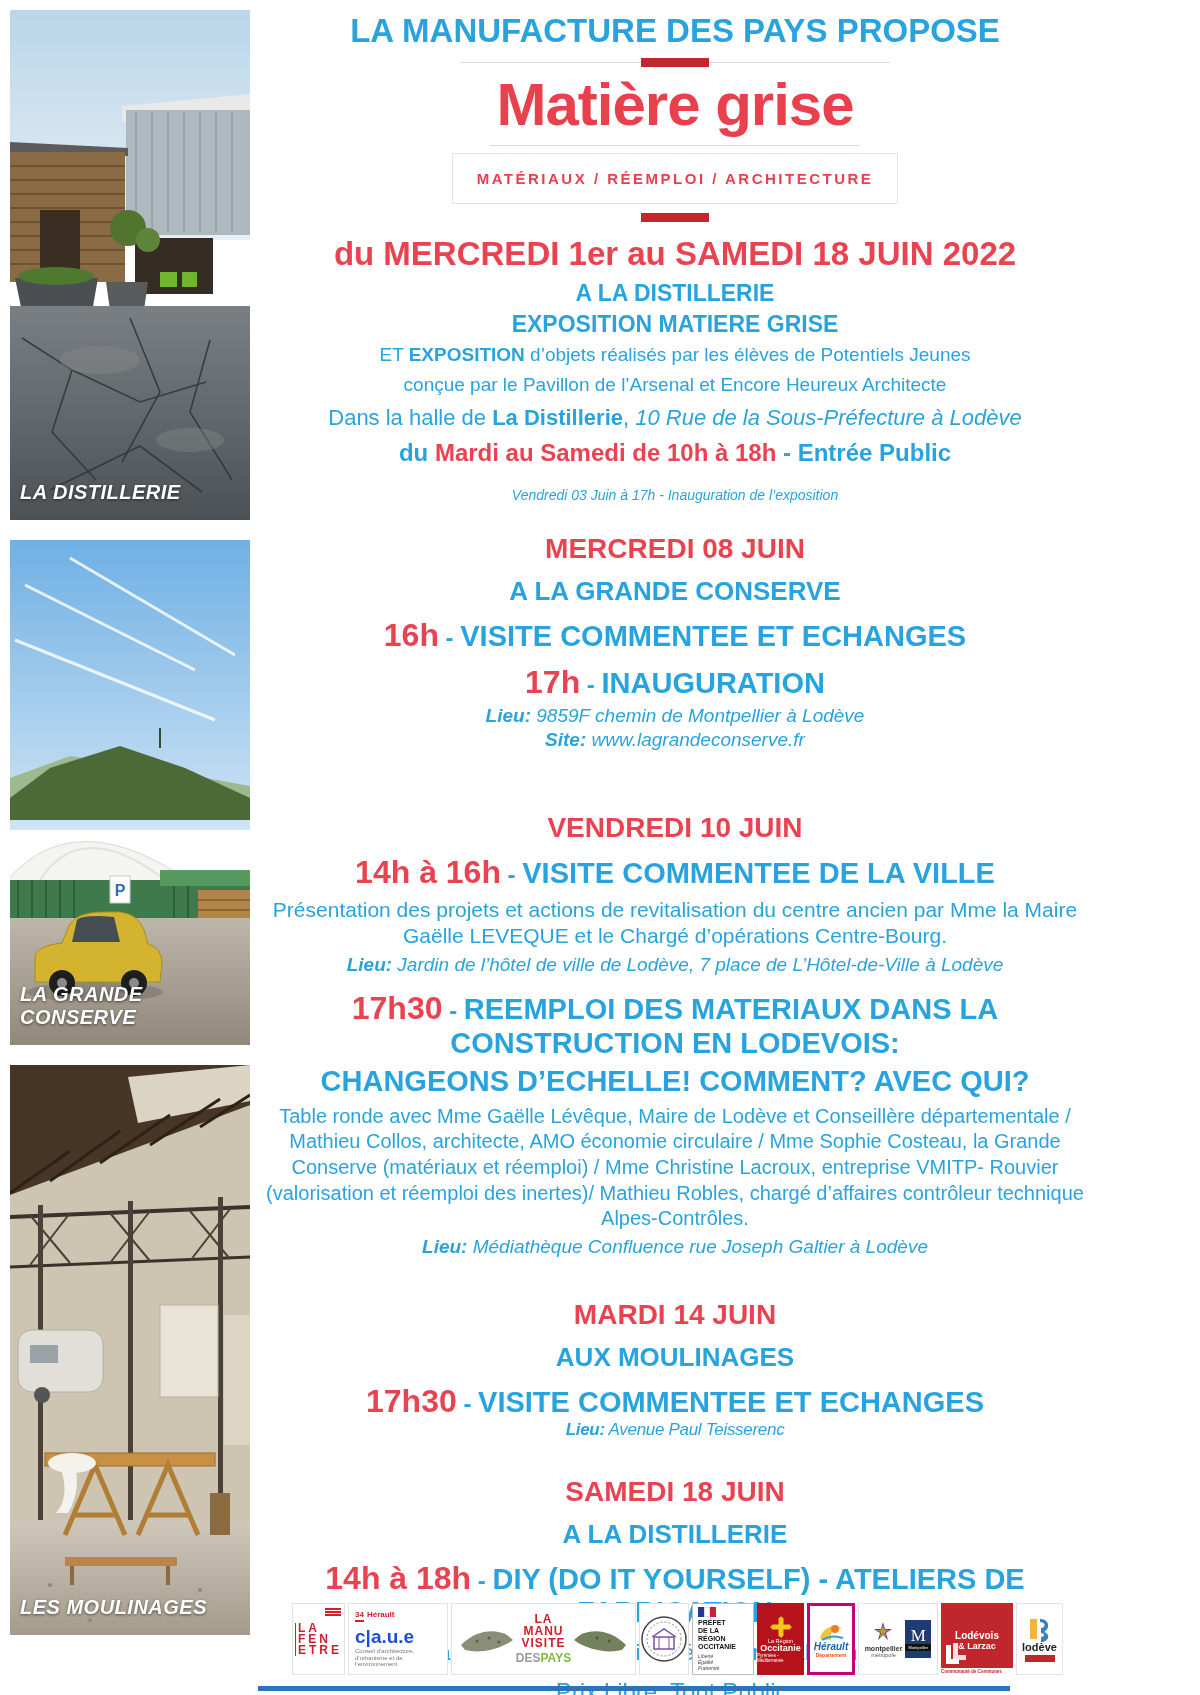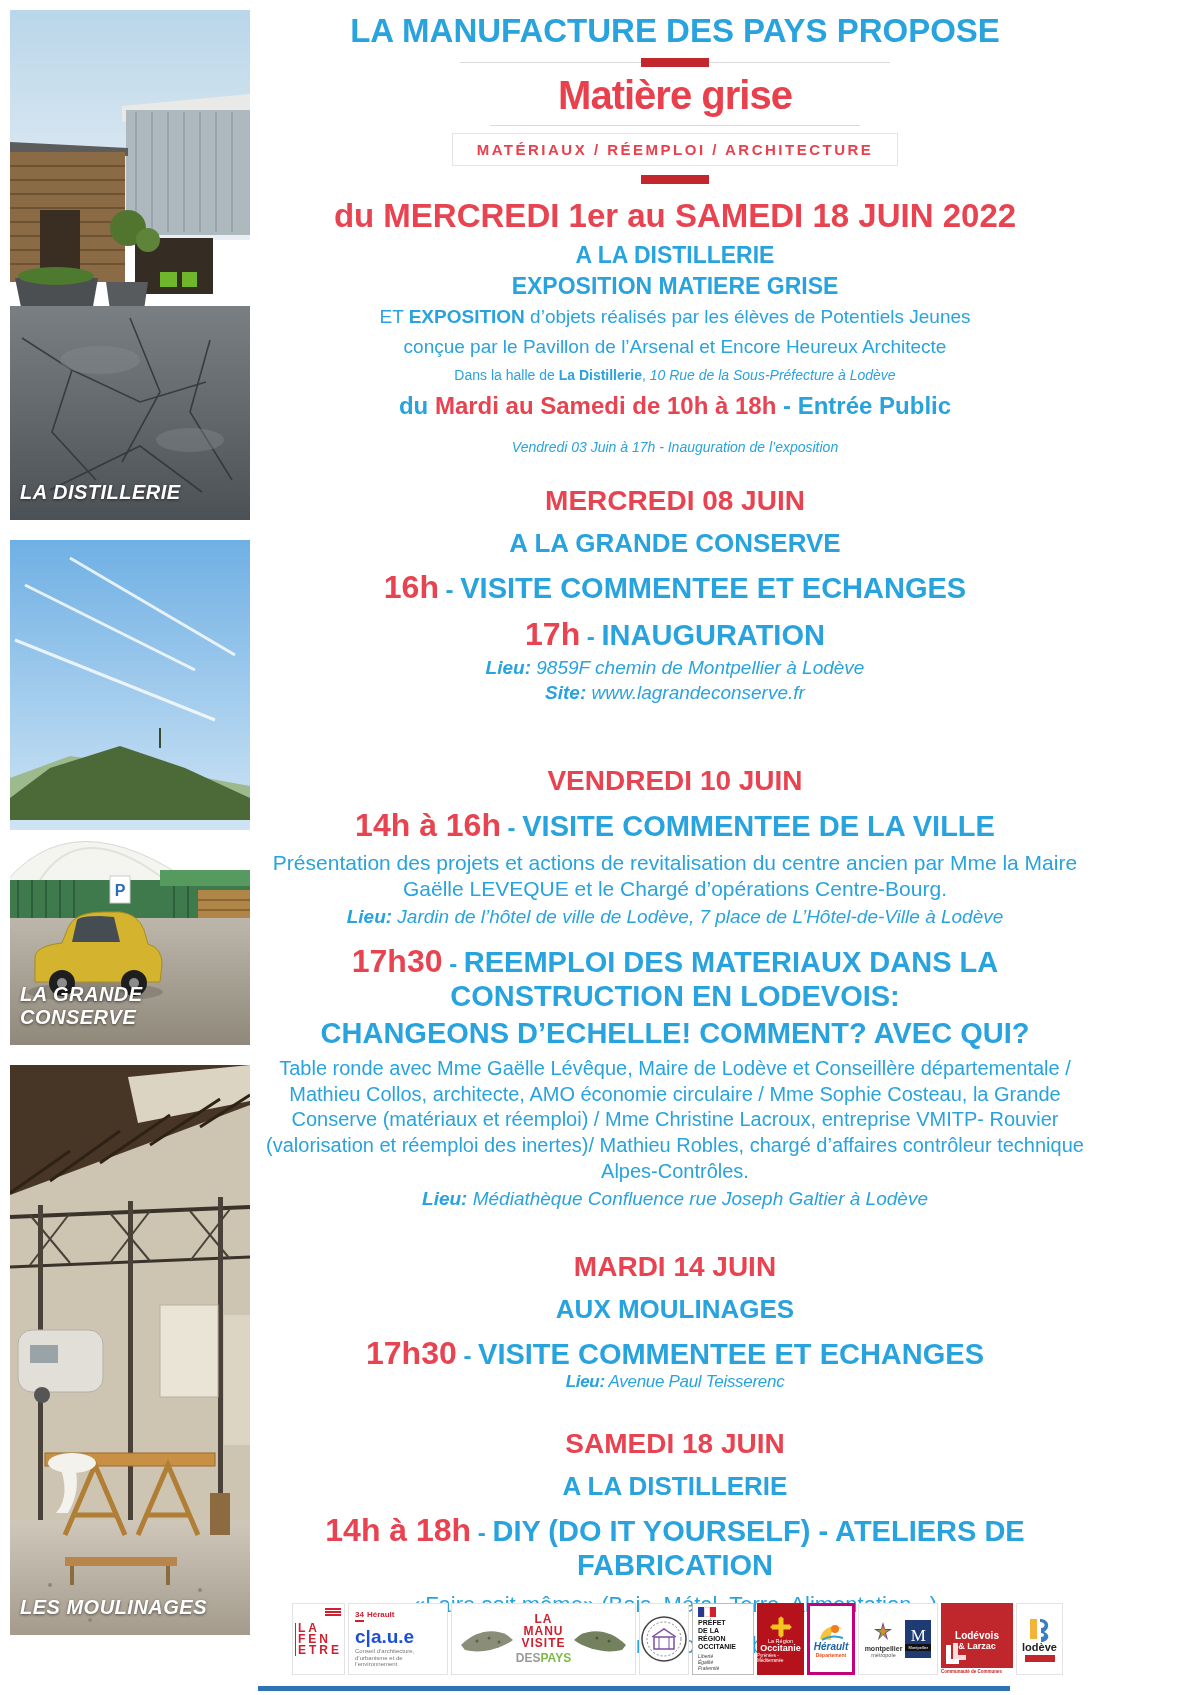--- a/index.html
+++ b/index.html
@@ -12,31 +12,31 @@
   .photo .caption{position:absolute;left:10px;bottom:16px;color:#fff;font-weight:bold;
                   font-style:italic;font-size:20px;letter-spacing:.5px;
                   text-shadow:0 1px 3px rgba(0,0,0,.55);}
   
   .main{position:absolute;left:250px;top:0;width:850px;text-align:center;} .red{color:#e84350;}
   .kicker{margin-top:12px;font-size:33px;font-weight:bold;color:#29a3de;}
   .mg-logo{width:470px;margin:12px auto 0;}
   .mg-line{height:1px;background:#dadada;position:relative;width:430px;margin:8px auto 0;}
   .mg-bar{position:absolute;left:50%;transform:translateX(-50%);top:-4px;width:68px;height:9px;
           background:#c1272d;display:block;}
-  .mg-title{font-size:40px;font-weight:bold;color:#e8414d;margin-top:12px;letter-spacing:-1px;line-height:1;text-align:center;}
+  .mg-title{font-size:60px;font-weight:bold;color:#e8414d;margin-top:12px;letter-spacing:-1px;line-height:1;text-align:center;}
   .mg-line2{height:1px;background:#dadada;width:370px;margin:10px auto 0;}
-  .mg-sub{display:inline-block;border:1px solid #e4e4e4;padding:7px 24px;margin-top:7px;
+  .mg-sub{display:inline-block;border:1px solid #e4e4e4;padding:16px 24px;margin-top:7px;
           color:#e8414d;font-weight:bold;font-size:15px;letter-spacing:2.5px;}
   .mg-barbot{position:relative;height:9px;margin-top:9px;}
   .mg-barbot .mg-bar{top:0;}
   .date-range{margin-top:14px;font-size:33px;font-weight:bold;color:#e84350;line-height:1.1;}
   .h23{margin-top:8px;font-size:23px;font-weight:bold;color:#29a3de;line-height:1.15;}
   .t19{margin-top:7px;font-size:19px;color:#29a3de;line-height:1.2;}
   .t19 b{font-weight:bold;}
-  .hall{margin-top:8px;font-size:14px;color:#29a3de;line-height:1.2;}
+  .hall{margin-top:8px;font-size:22px;color:#29a3de;line-height:1.2;}
   .hall .hname{font-weight:bold;}
   .hall .haddr{font-style:italic;}
   .hours{margin-top:8px;font-size:24px;font-weight:bold;color:#29a3de;line-height:1.15;}
   .inaug{margin-top:20px;font-size:14px;font-style:italic;color:#29a3de;line-height:1.15;}
   .event{margin-top:30px;}
   .event.e2{margin-top:60px;} .event.e3{margin-top:40px;} .event.e4{margin-top:36px;}
   .ev-title{font-size:28px;font-weight:bold;color:#e84350;line-height:1.15;}
   .ev-venue{margin-top:12px;font-size:26px;font-weight:bold;color:#29a3de;line-height:1.15;}
   .ev-line{margin-top:10px;font-size:29px;font-weight:bold;color:#29a3de;line-height:1.15;}
   .ev-line .time{color:#e84350;font-size:32px;}

